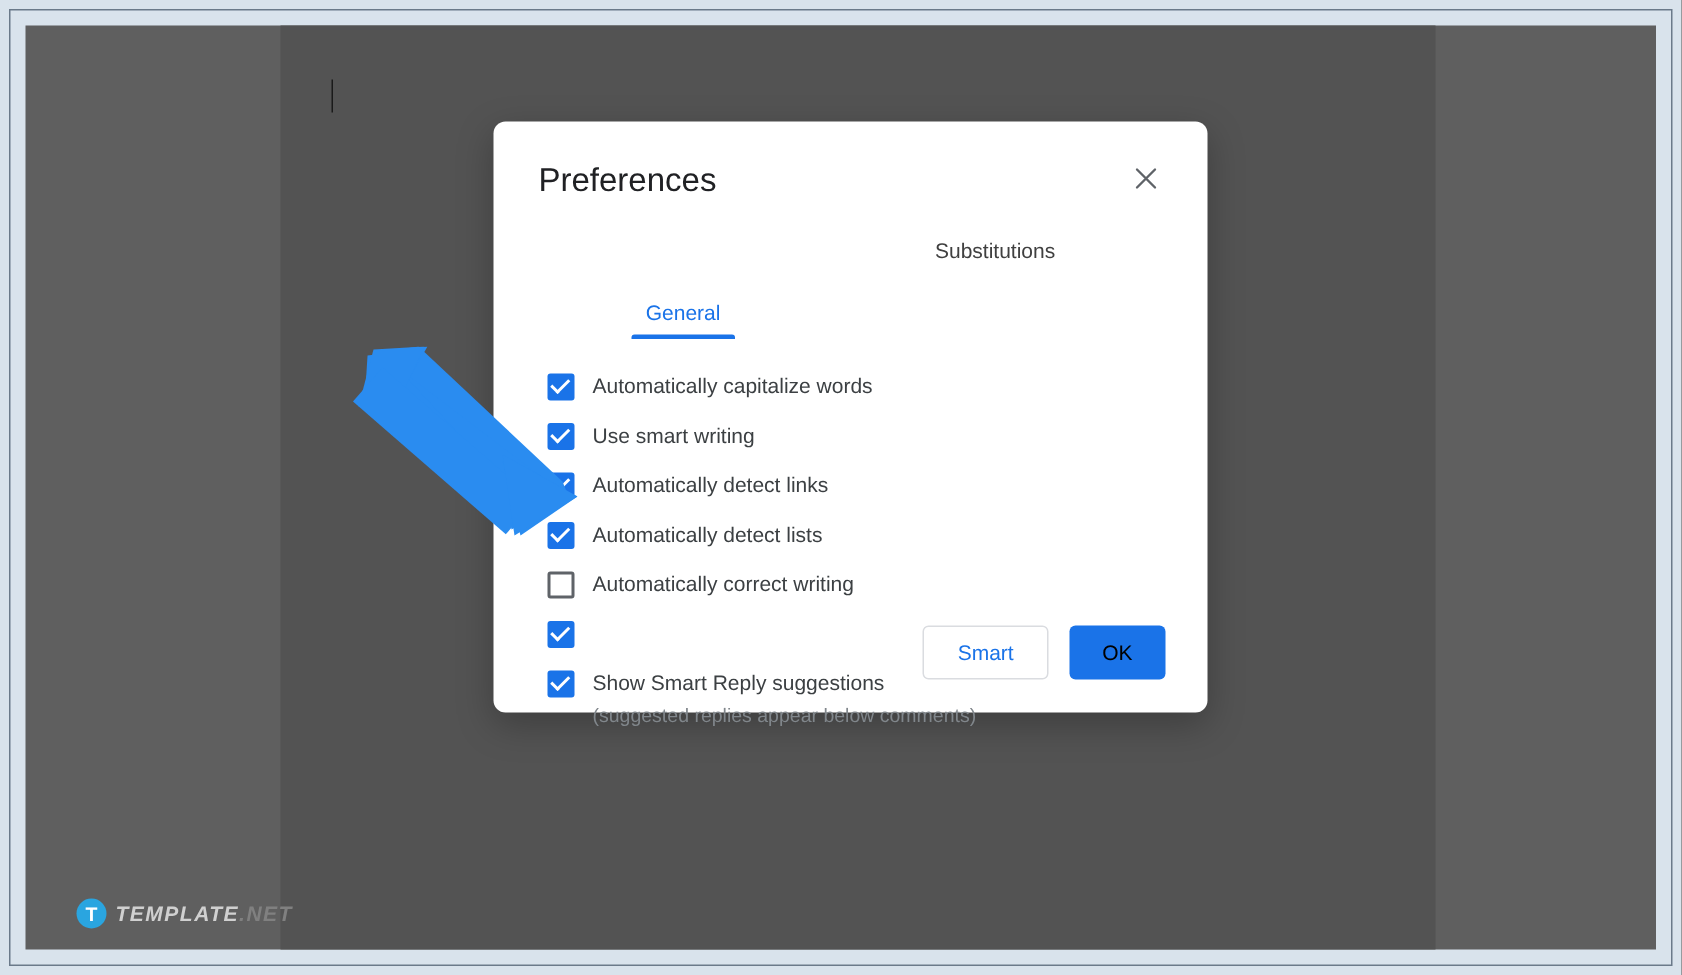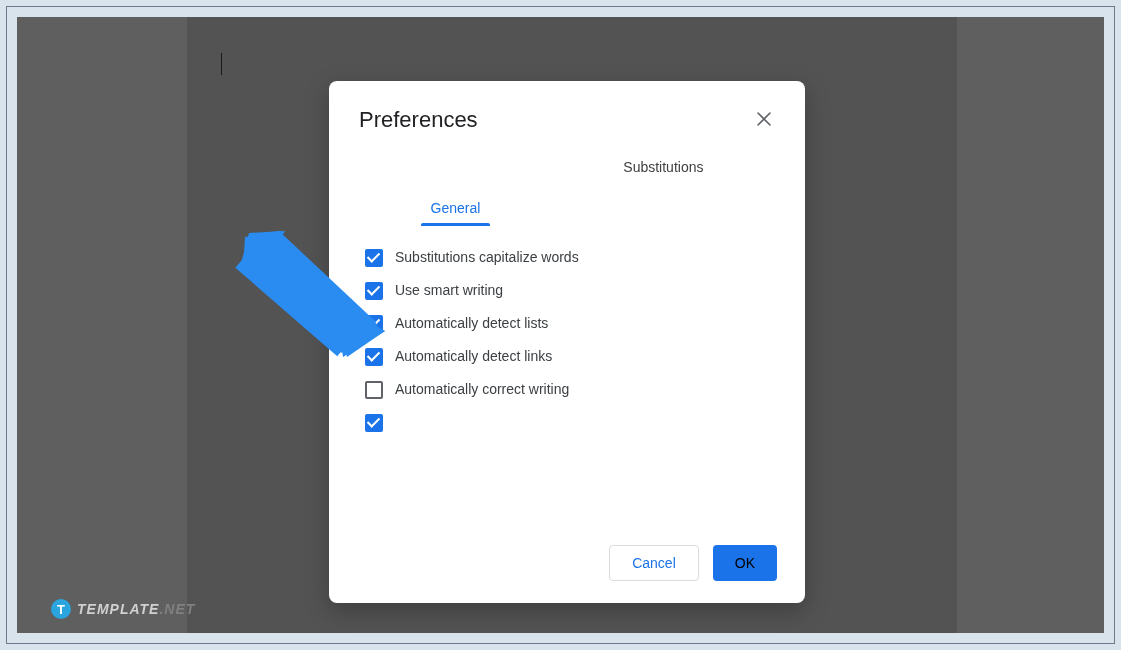--- a/index.html
+++ b/index.html
@@ -36,21 +36,21 @@
     left: 204px;
     width: 1px;
     height: 22px;
     background: #1a1a1a;
   }
   .dialog {
     position: absolute;
     top: 64px;
     left: 312px;
     width: 476px;
-    height: 522px;
+    height: 394px;
     background: #ffffff;
     border-radius: 8px;
     box-shadow: 0 8px 24px rgba(0,0,0,0.25);
     padding: 26px 30px 22px 30px;
   }
   .dialog-header {
     display: flex;
     justify-content: space-between;
     align-items: center;
     margin-bottom: 18px;
@@ -220,55 +220,62 @@
 
       <div class="tabs">
         <div class="tab active">General</div>
         <div class="tab">Substitutions</div>
       </div>
 
       <div class="options">
 
         <div class="option-row">
           <div class="checkbox checked"></div>
-          <div class="option-label">Substitutions capitalize words</div>
+          <div class="option-label">Automatically capitalize words</div>
         </div>
 
         <div class="option-row">
           <div class="checkbox checked"></div>
           <div class="option-label">Use smart writing</div>
         </div>
 
         <div class="option-row">
           <div class="checkbox checked"></div>
+          <div class="option-label">Automatically detect links</div>
+        </div>
+
+        <div class="option-row">
+          <div class="checkbox checked"></div>
           <div class="option-label">Automatically detect lists</div>
-        </div>
-
-        <div class="option-row">
-          <div class="checkbox checked"></div>
-          <div class="option-label">Automatically detect links</div>
         </div>
 
         <div class="option-row">
           <div class="checkbox unchecked"></div>
           <div class="option-label">Automatically correct writing</div>
         </div>
 
         <div class="option-row">
           <div class="checkbox checked"></div>
           <div>
           </div>
         </div>
 
+        <div class="option-row">
+          <div class="checkbox checked"></div>
+          <div>
+            <div class="option-label">Show Smart Reply suggestions</div>
+            <div class="option-sub">(suggested replies appear below comments)</div>
+          </div>
+        </div>
 
 
       </div>
 
       <div class="dialog-footer">
-        <button class="btn btn-cancel">Cancel</button>
+        <button class="btn btn-cancel">Smart</button>
         <button class="btn btn-ok">OK</button>
       </div>
     </div>
 
     <svg class="arrow" width="150" height="130">
       <polygon points="10,6 42,2 140,92 128,108 8,38" fill="#2a8cf0"></polygon>
       <polygon points="98,70 146,100 106,122" fill="#2a8cf0"></polygon>
       <polygon points="6,2 50,0 148,96 120,124 0,44" fill="none"></polygon>
       <path d="M 18 4 L 44 0 L 140 90 L 144 100 L 116 120 L 8 40 Z" fill="#2a8cf0"></path>
       <polygon points="18,4 50,0 35,26" fill="#2a8cf0"></polygon>

